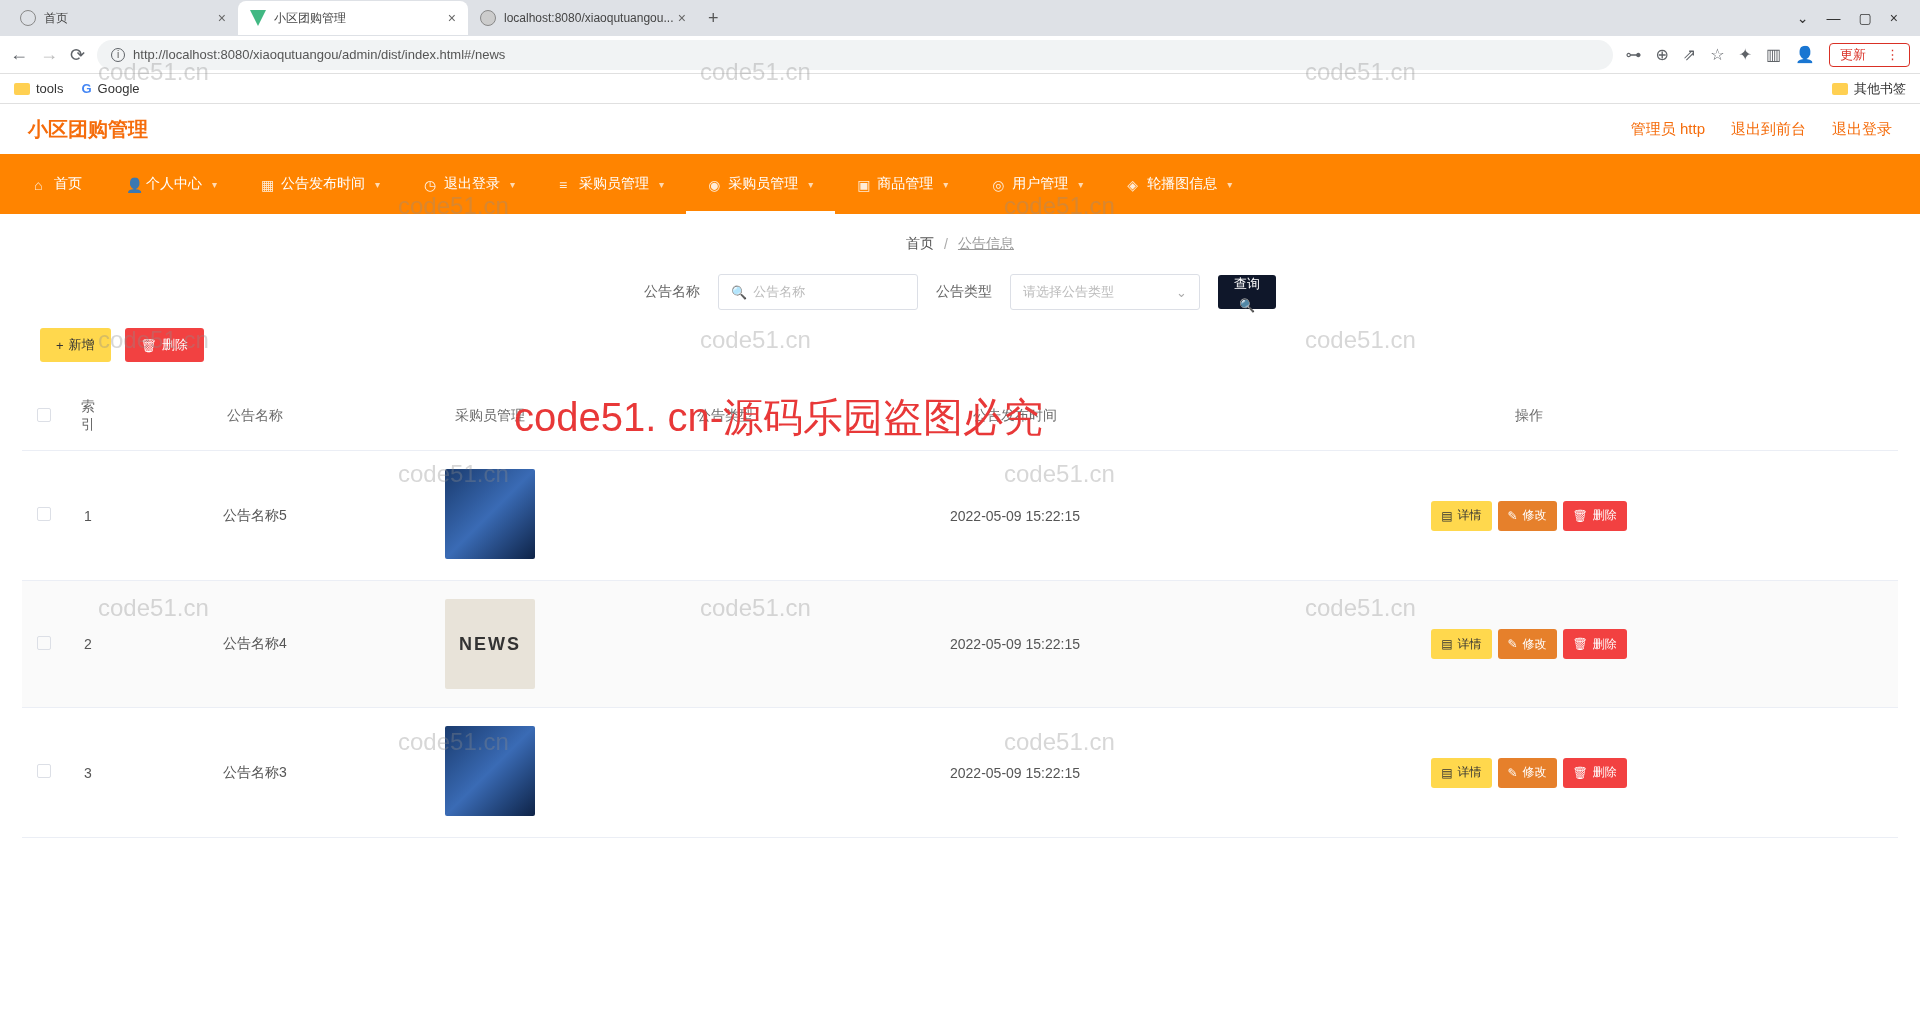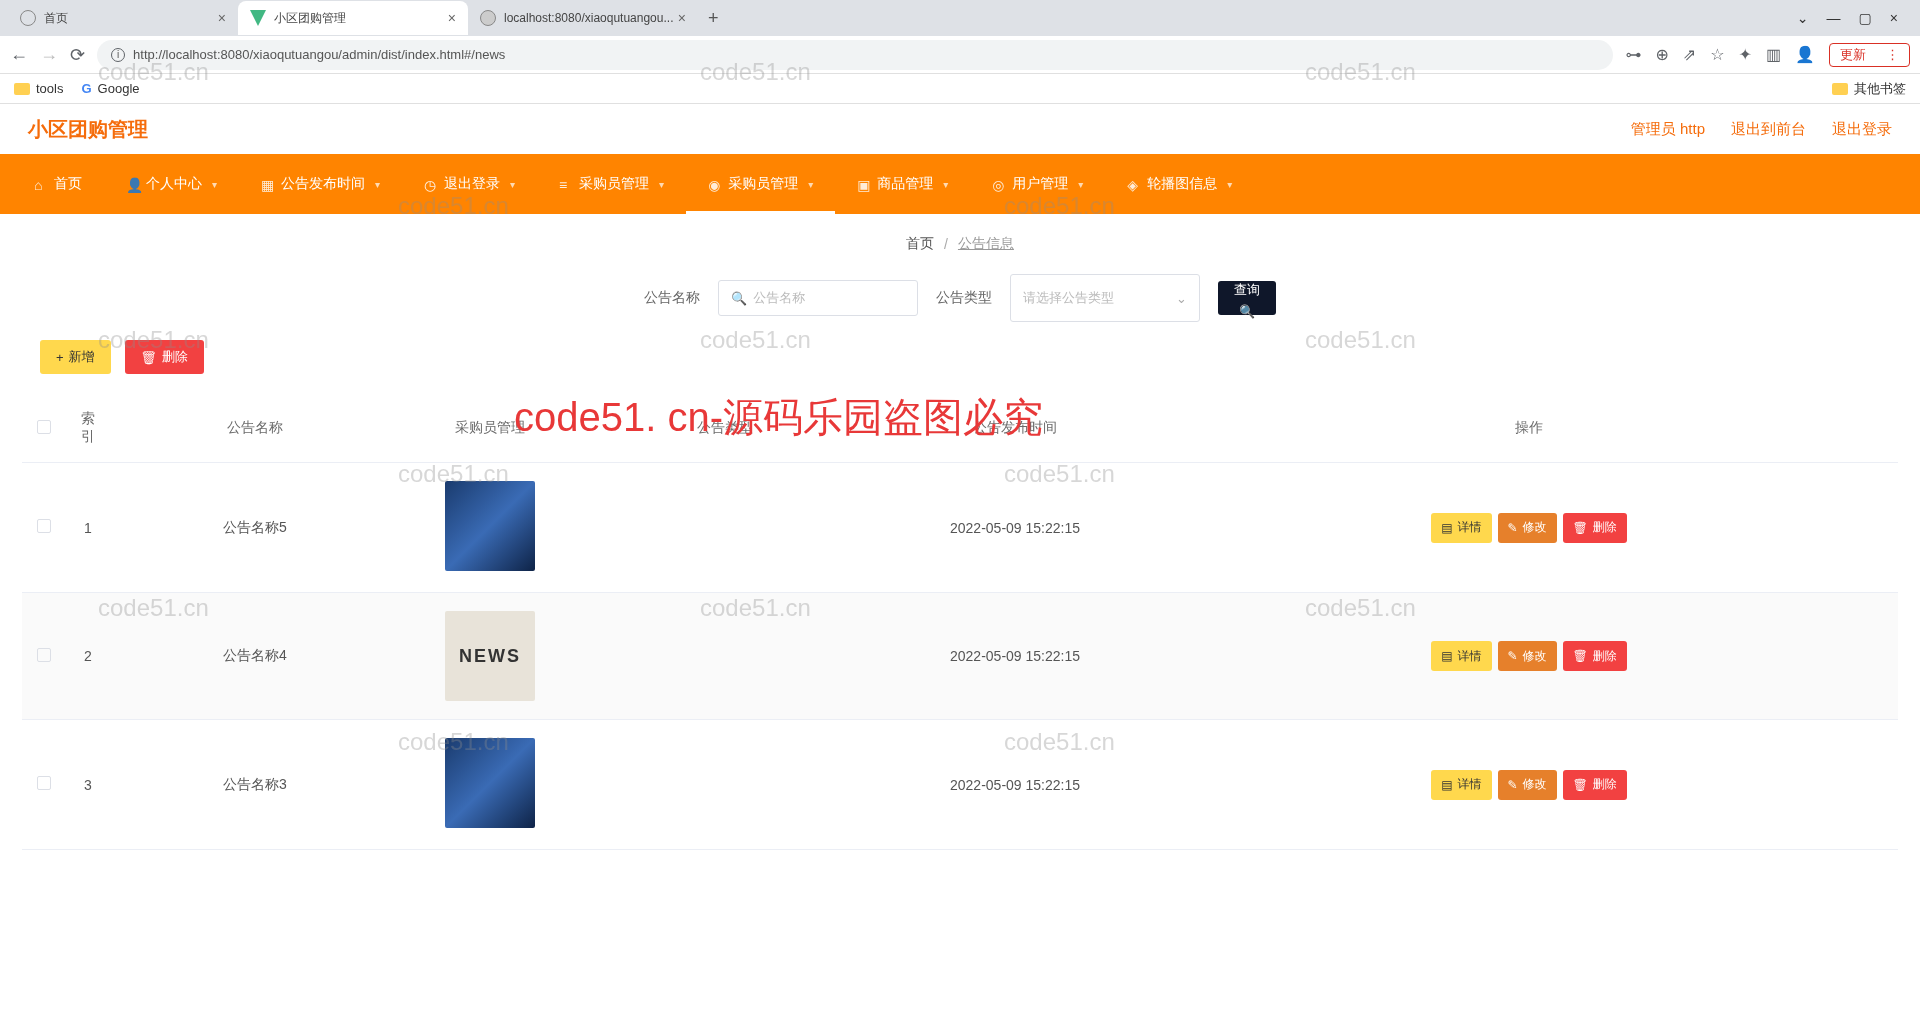--- a/index.html
+++ b/index.html
@@ -49,21 +49,21 @@
 .breadcrumb { display: flex; justify-content: center; align-items: center; height: 60px; font-size: 14px; color: #555; }
 .breadcrumb .sep { margin: 0 10px; color: #aaa; }
 .breadcrumb .current { color: #999; text-decoration: underline; }
 
 
 .content { padding: 0 22px 20px; }
 .search-row { display: flex; align-items: center; justify-content: center; gap: 18px; margin-bottom: 18px; }
 .search-label { font-size: 14px; color: #666; }
 .search-input { width: 200px; height: 36px; border: 1px solid #dcdfe6; border-radius: 3px; padding: 0 12px; font-size: 13px; display: flex; align-items: center; color: #bbb; }
 .search-input .sicon { margin-right: 6px; }
-.search-select { width: 190px; height: 48px; border: 1px solid #dcdfe6; border-radius: 3px; padding: 0 12px; font-size: 13px; display: flex; align-items: center; color: #bbb; }
+.search-select { width: 190px; height: 36px; border: 1px solid #dcdfe6; border-radius: 3px; padding: 0 12px; font-size: 13px; display: flex; align-items: center; color: #bbb; }
 .search-select .chev { margin-left: auto; color: #aaa; }
 .btn { border: none; border-radius: 3px; padding: 0 16px; height: 34px; font-size: 13px; display: inline-flex; align-items: center; gap: 5px; cursor: pointer; }
 .btn-orange { background: #0f172a; color: #fff; flex-direction: column; }
 .btn-yellow { background: #ffd84d; color: #333; }
 .btn-red { background: #f24141; color: #fff; }
 .btn-orange2 { background: #e6802b; color: #fff; }
 .btn-sm { height: 30px; padding: 0 10px; font-size: 12px; }
 
 .action-row { display: flex; gap: 14px; margin-bottom: 20px; padding: 0 18px; }
 

